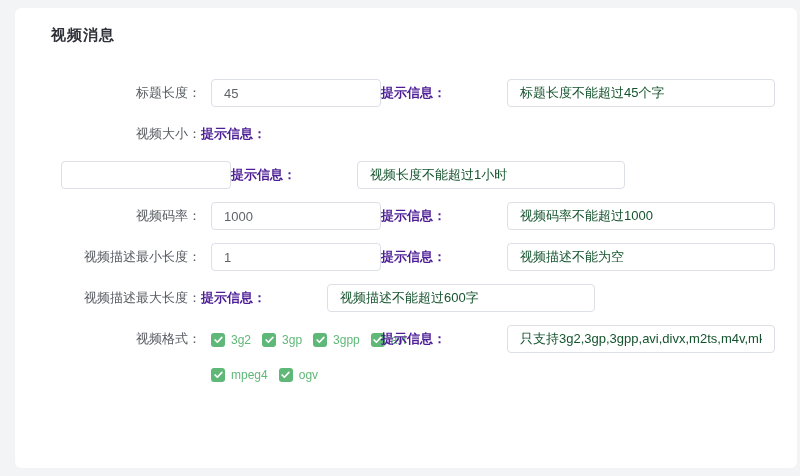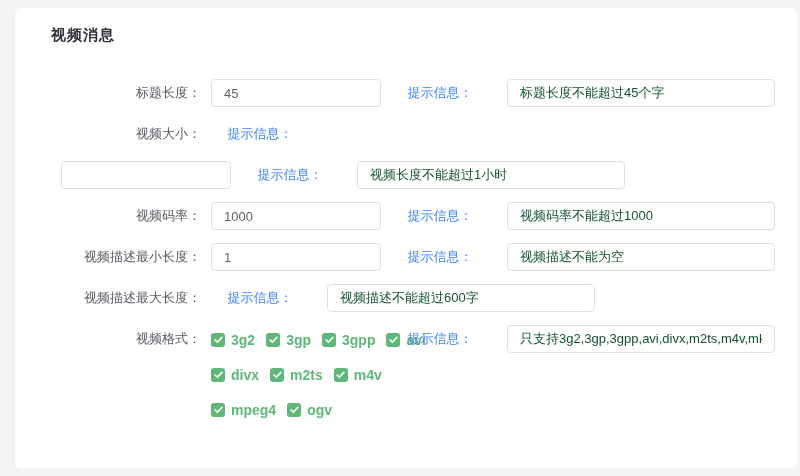--- a/index.html
+++ b/index.html
@@ -24,23 +24,23 @@
     display:flex; align-items:center;
     margin-bottom:13px; padding-left:36px;
   }
   .row.format { align-items:flex-start; margin-bottom:0; }
   .lbl {
     width:150px; text-align:right;
     font-size:13px; color:#565a61; line-height:28px;
     white-space:nowrap; flex:none;
   }
   .lbl-r {
-    width:118px; text-align:center;
-    font-size:13px; color:#3b82f6; line-height:28px;
-    white-space:nowrap; flex:none;
+    width:118px; text-align:left;
+    font-size:13px; color:#4c1d95; line-height:28px;
+    white-space:nowrap; flex:none;font-weight:bold;
   }
   input.ipt, input.ipt-r {
     height:28px; border:1px solid #dcdfe6; border-radius:4px;
     padding:0 12px; font-size:13px; background:#fff;
     box-sizing:border-box; outline:none; flex:none;
     font-family:"Liberation Sans","DejaVu Sans",sans-serif;
   }
   input.ipt   { margin-left:10px; width:170px; color:#5f6368; }
   input.ipt-r { margin-left:8px;  width:268px; color:#14532d; }
   .cb-lines { margin-left:10px; width:170px; padding-top:7px; flex:none; }
@@ -48,21 +48,21 @@
     display:flex; align-items:center;
     height:15px; margin-bottom:20px; white-space:nowrap;
   }
   .cb-item { display:flex; align-items:center; margin-right:11px; cursor:pointer; }
   .cb-box {
     width:14px; height:14px; border-radius:3px;
     background:#5FB878; flex:none;
     display:flex; align-items:center; justify-content:center;
     margin-right:6px;
   }
-  .cb-label { font-size:14px; font-weight:bold; color:#5FB878; }
+  .cb-label { font-size:12px; font-weight:normal; color:#5FB878; }
 </style>
 </head>
 <body>
 
 <div class="card">
   <div class="card-title">视频消息</div>
   <div class="form">
   <div class="row">
     <span class="lbl">标题长度：</span>
     <input class="ipt" type="text" value="45" style="">
@@ -141,48 +141,20 @@
     <span class="cb-label">avi</span>
   </span>
 </div>
           <div class="cb-line">
   <span class="cb-item">
     <span class="cb-box">
       <svg width="9" height="8" viewBox="0 0 12 10">
         <polyline points="1.5,5 4.5,8 10.5,1.5" fill="none" stroke="#ffffff" stroke-width="2.2" stroke-linecap="round" stroke-linejoin="round"></polyline>
       </svg>
     </span>
-    <span class="cb-label">divx</span>
-  </span>
-
-  <span class="cb-item">
-    <span class="cb-box">
-      <svg width="9" height="8" viewBox="0 0 12 10">
-        <polyline points="1.5,5 4.5,8 10.5,1.5" fill="none" stroke="#ffffff" stroke-width="2.2" stroke-linecap="round" stroke-linejoin="round"></polyline>
-      </svg>
-    </span>
-    <span class="cb-label">m2ts</span>
-  </span>
-
-  <span class="cb-item">
-    <span class="cb-box">
-      <svg width="9" height="8" viewBox="0 0 12 10">
-        <polyline points="1.5,5 4.5,8 10.5,1.5" fill="none" stroke="#ffffff" stroke-width="2.2" stroke-linecap="round" stroke-linejoin="round"></polyline>
-      </svg>
-    </span>
-    <span class="cb-label">m4v</span>
-  </span>
-</div>
-          <div class="cb-line">
-  <span class="cb-item">
-    <span class="cb-box">
-      <svg width="9" height="8" viewBox="0 0 12 10">
-        <polyline points="1.5,5 4.5,8 10.5,1.5" fill="none" stroke="#ffffff" stroke-width="2.2" stroke-linecap="round" stroke-linejoin="round"></polyline>
-      </svg>
-    </span>
     <span class="cb-label">mpeg4</span>
   </span>
 
   <span class="cb-item">
     <span class="cb-box">
       <svg width="9" height="8" viewBox="0 0 12 10">
         <polyline points="1.5,5 4.5,8 10.5,1.5" fill="none" stroke="#ffffff" stroke-width="2.2" stroke-linecap="round" stroke-linejoin="round"></polyline>
       </svg>
     </span>
     <span class="cb-label">ogv</span>

